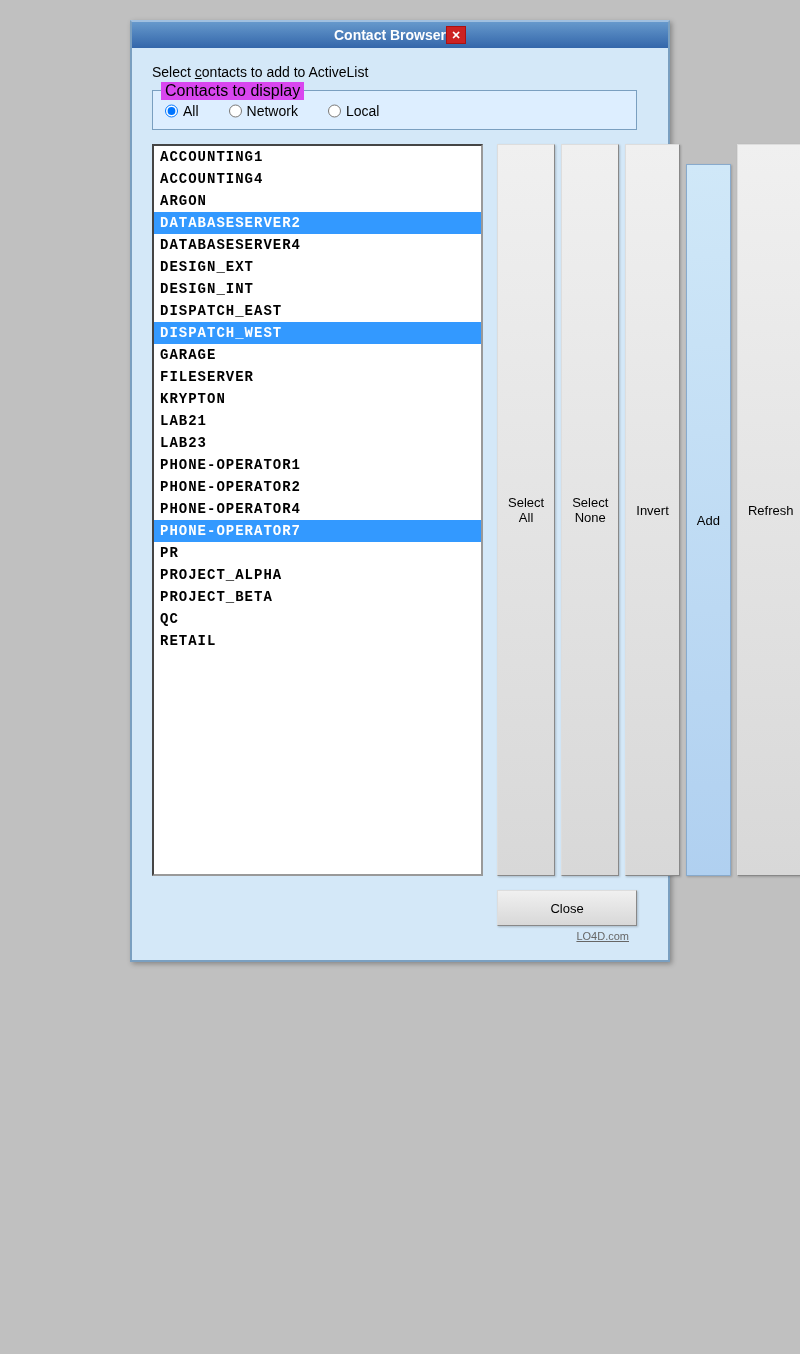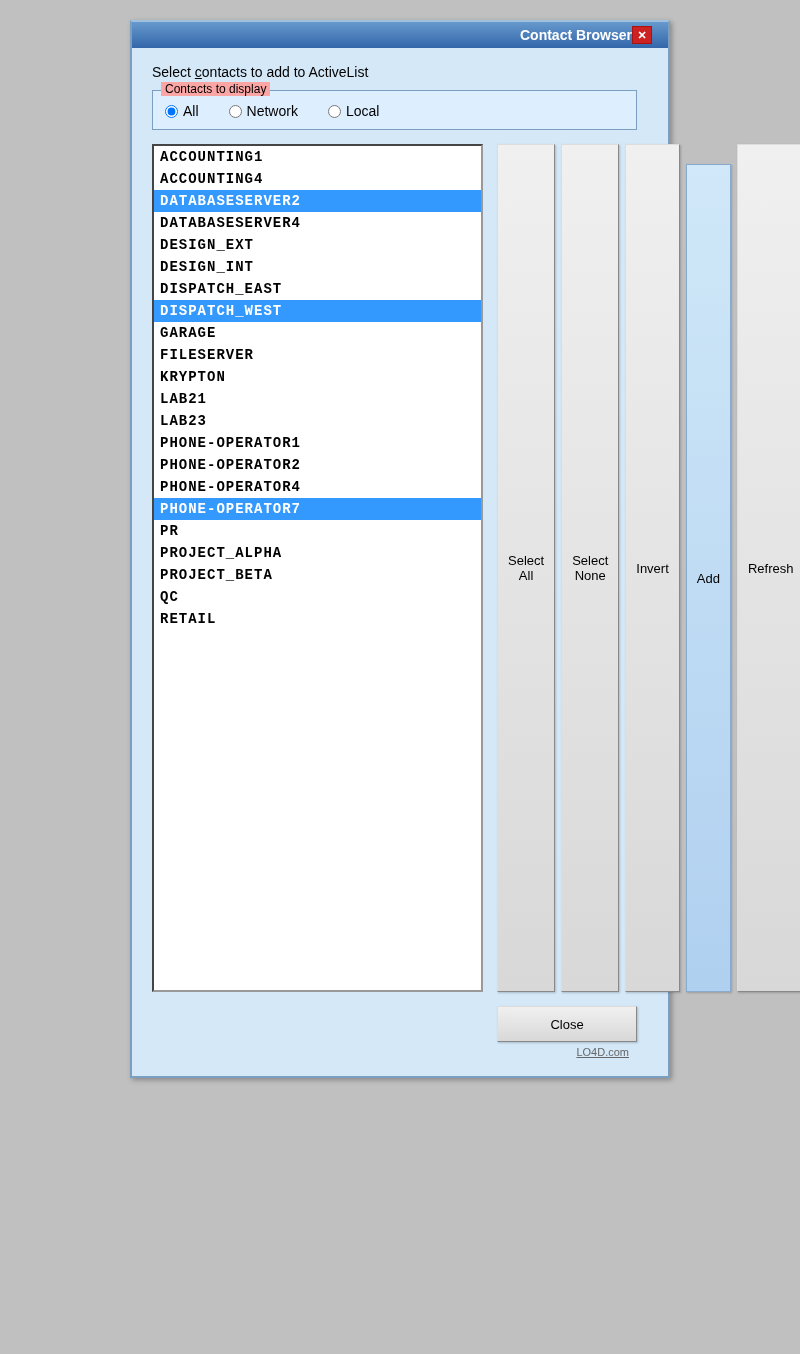--- a/index.html
+++ b/index.html
@@ -21,23 +21,23 @@
       border-top: 2px solid #a0c0e0;
       box-shadow: 2px 2px 5px rgba(0,0,0,0.3);
     }
 
     .title-bar {
       background: linear-gradient(to bottom, #6699cc, #3366aa);
       color: white;
       font-family: Arial, sans-serif;
       font-size: 14px;
       font-weight: bold;
-      padding: 4px 16px;
-      display: flex;
-      justify-content: flex-end;
+      padding: 4px 0;
+      display: flex;
+      justify-content: center;
       align-items: center;
       user-select: none;
     }
 
     .title-bar-title {
       color: white;
     }
 
     .close-btn {
       background: #cc2222;
@@ -74,37 +74,36 @@
       background: #ddeeff;
       padding: 8px 12px 10px 12px;
       margin-bottom: 14px;
       position: relative;
     }
 
     .group-box-legend {
       position: absolute;
       top: -9px;
       left: 8px;
-      background: #fca5a5;
+      background: #d946ef;
       padding: 0 4px;
       font-family: Arial, sans-serif;
-      font-size: 12px;
+      font-size: 16px;
       color: #000;
     }
 
     .radio-group {
       display: flex;
       align-items: center;
       gap: 30px;
       margin-top: 4px;
     }
 
     .radio-label {
       display: flex;
-      align-items: center;
       gap: 5px;
       font-family: Arial, sans-serif;
       font-size: 14px;
       cursor: pointer;
     }
 
     .radio-label input[type="radio"] {
       cursor: pointer;
     }
 
@@ -115,21 +114,21 @@
 
     .list-container {
       flex: 1;
       background: white;
       border: 2px inset #999;
       overflow: hidden;
       position: relative;
     }
 
     .list-scroll {
-      height: 844px;
+      height: 728px;
       overflow-y: scroll;
       overflow-x: hidden;
     }
 
     .list-item {
       padding: 3px 6px;
       font-family: 'Courier New', monospace;
       font-size: 14px;
       font-weight: bold;
       color: #000;
@@ -227,20 +226,21 @@
           <span>Local</span>
         </label>
       </div>
     </div>
 
     <div class="main-area">
       <div class="list-container">
         <div class="list-scroll" id="contact-list">
         <div class="list-item">ACCOUNTING1</div>
             <div class="list-item">ACCOUNTING4</div>
+            <div class="list-item">ARGON</div>
             <div class="list-item selected">DATABASESERVER2</div>
             <div class="list-item">DATABASESERVER4</div>
             <div class="list-item">DESIGN_EXT</div>
             <div class="list-item">DESIGN_INT</div>
             <div class="list-item">DISPATCH_EAST</div>
             <div class="list-item selected">DISPATCH_WEST</div>
             <div class="list-item">GARAGE</div>
             <div class="list-item">FILESERVER</div>
             <div class="list-item">KRYPTON</div>
             <div class="list-item">LAB21</div>

